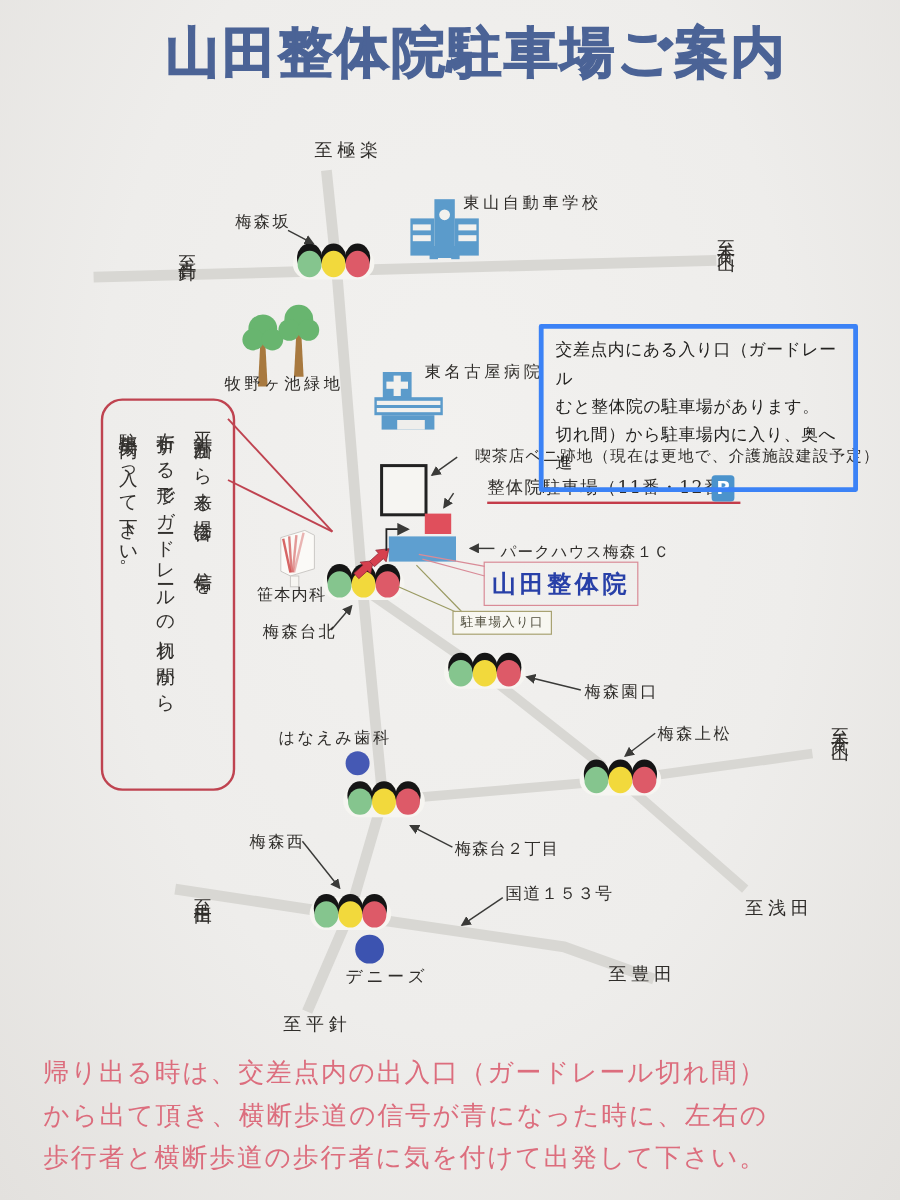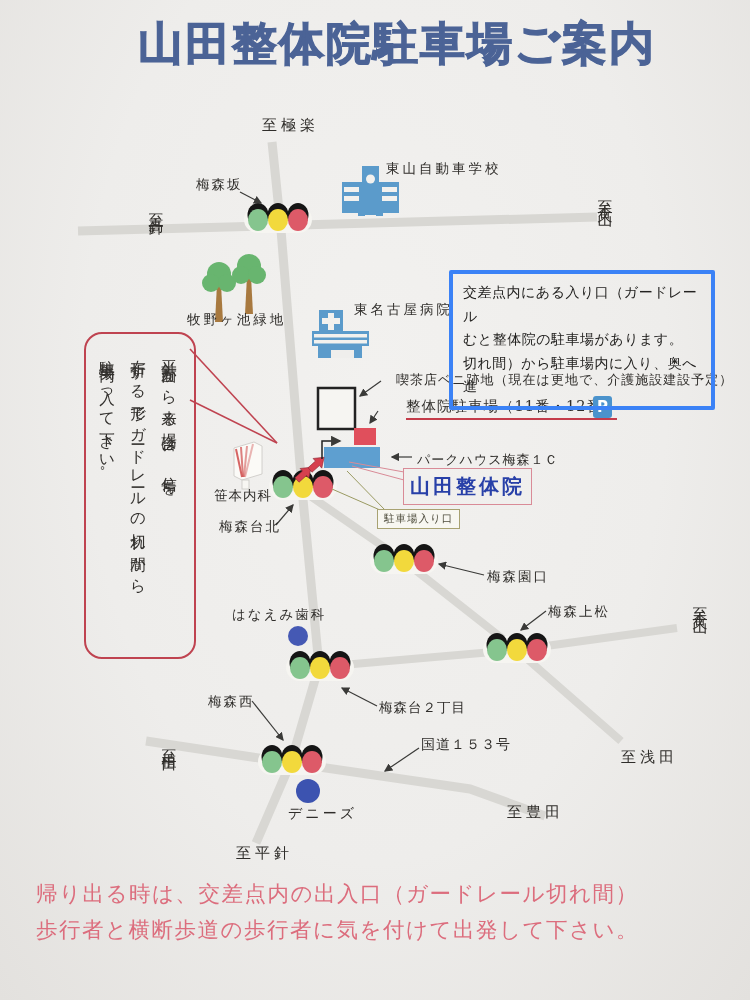--- a/index.html
+++ b/index.html
@@ -266,14 +266,15 @@
 <div id="left-callout" class="abs">
   <div class="vtext">
     <div>平針方面から来る場合は、信号を</div>
     <div>右折する形でガードレールの切れ間から</div>
     <div>駐車場内へ入って下さい。</div>
   </div>
 </div>
 
 <div id="bottom-note" class="abs">
   <div>帰り出る時は、交差点内の出入口（ガードレール切れ間）</div>
+  <div>から出て頂き、横断歩道の信号が青になった時に、左右の</div>
   <div>歩行者と横断歩道の歩行者に気を付けて出発して下さい。</div>
 </div>
 
 </body></html>

